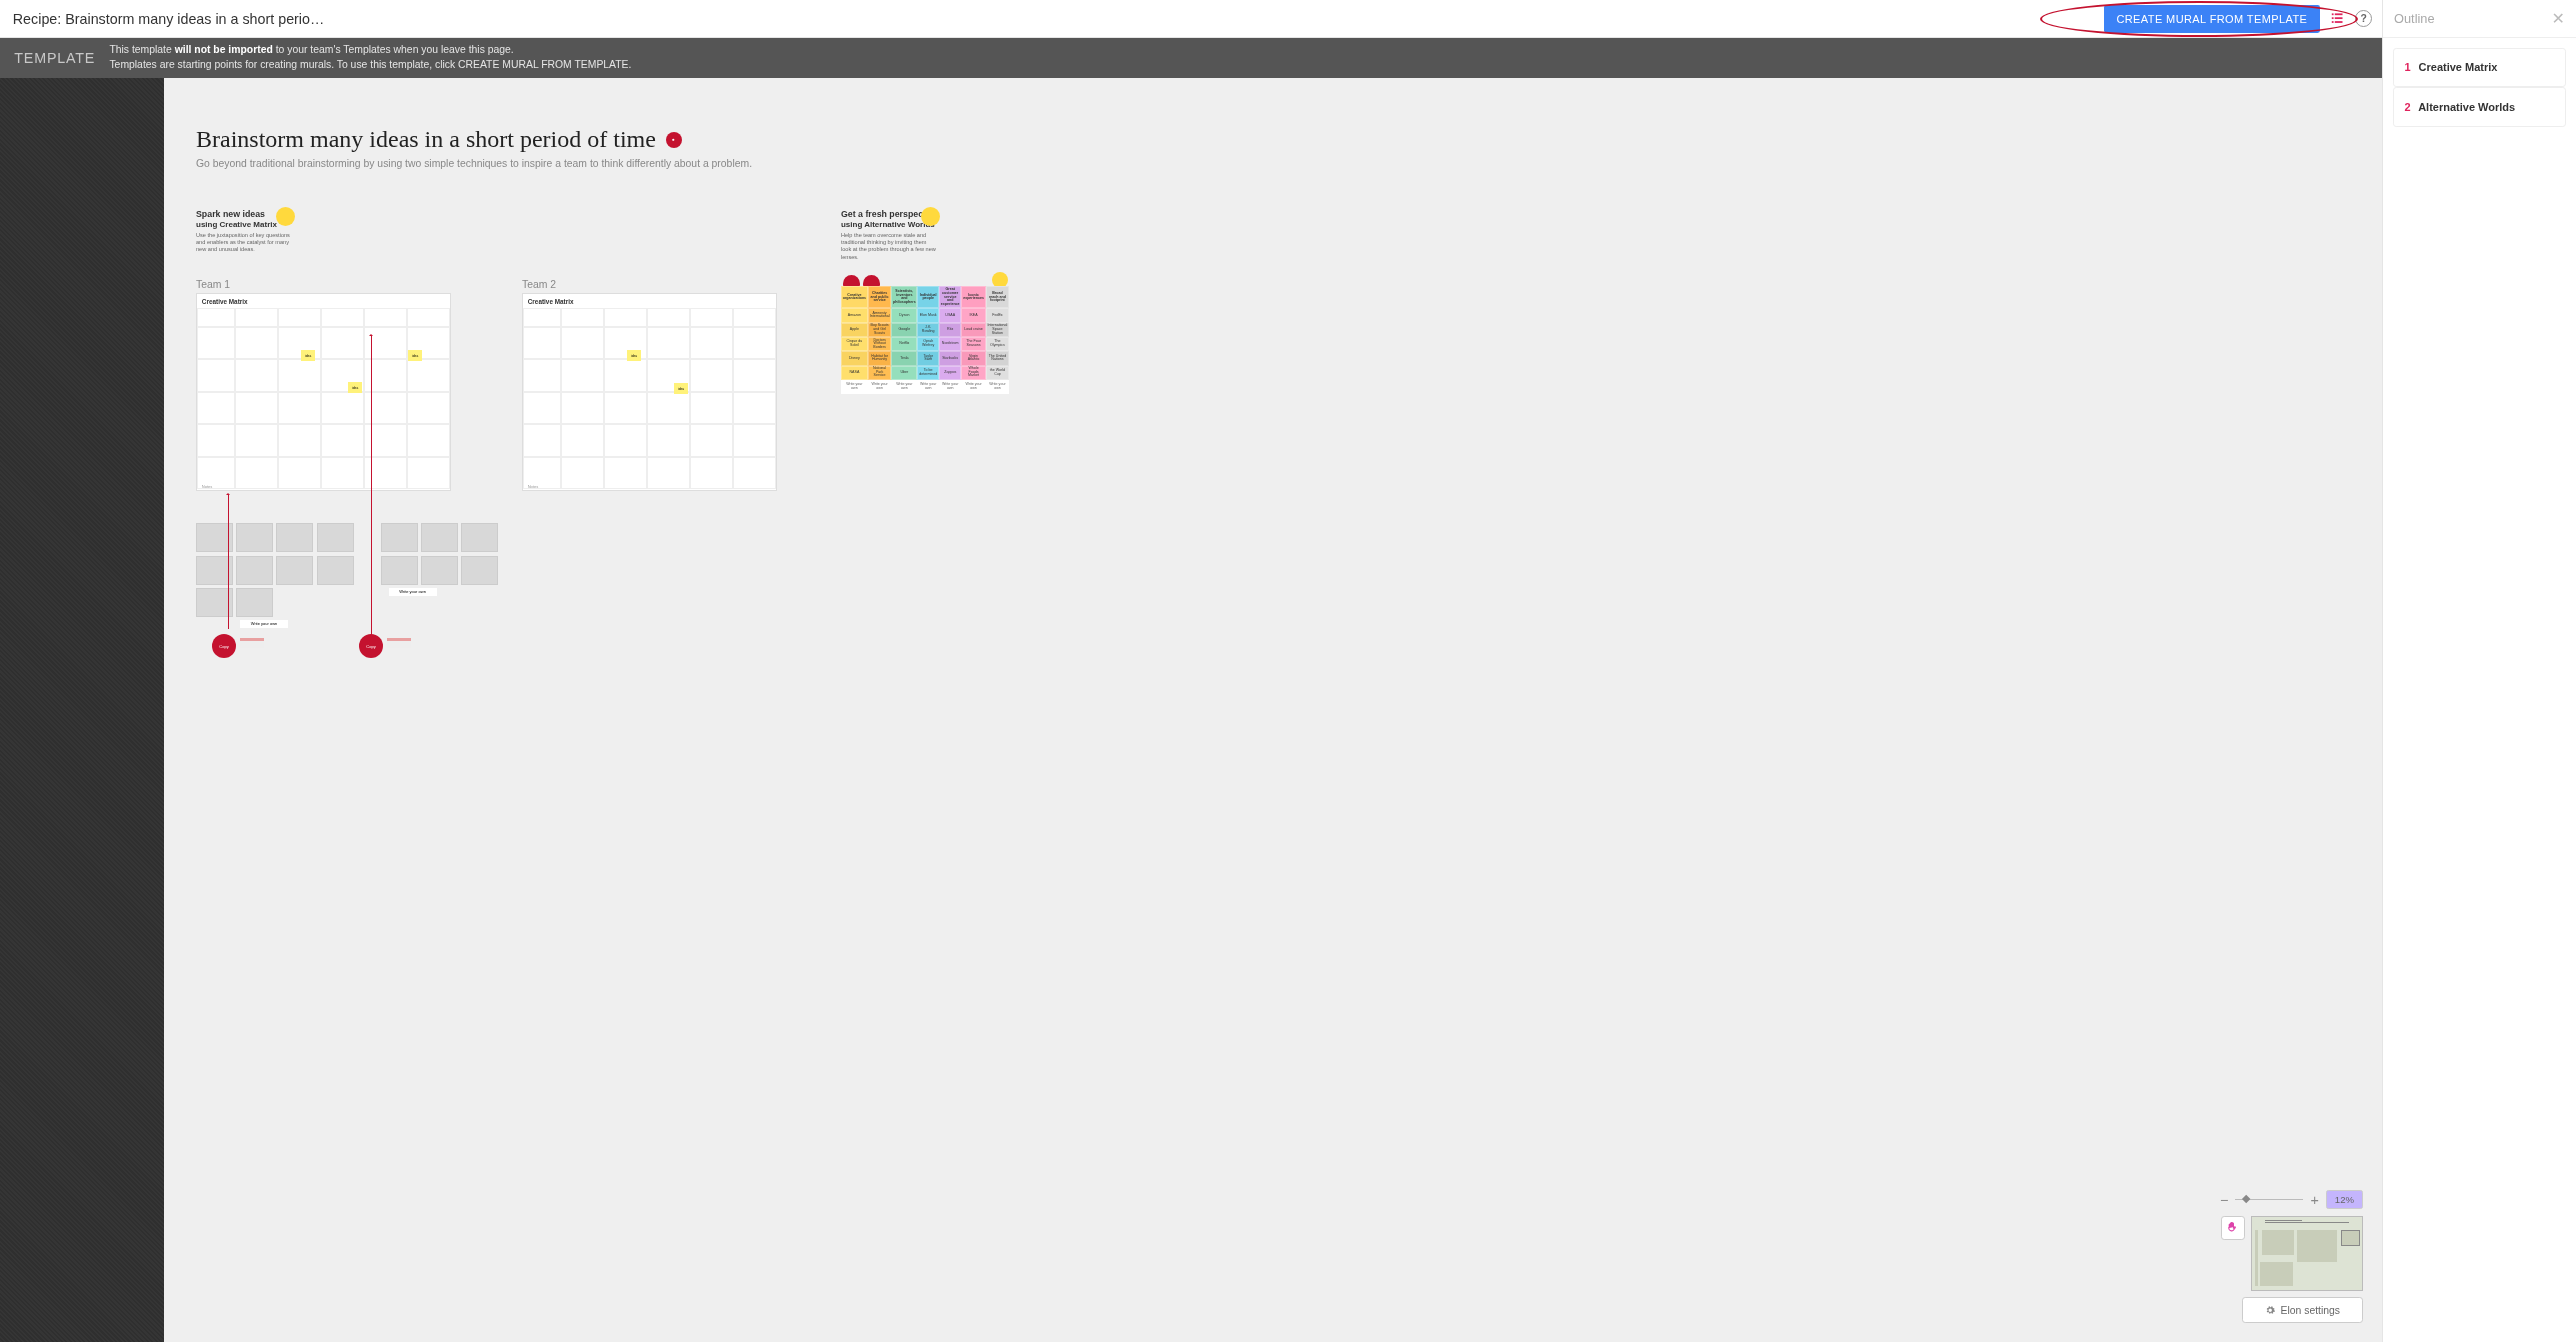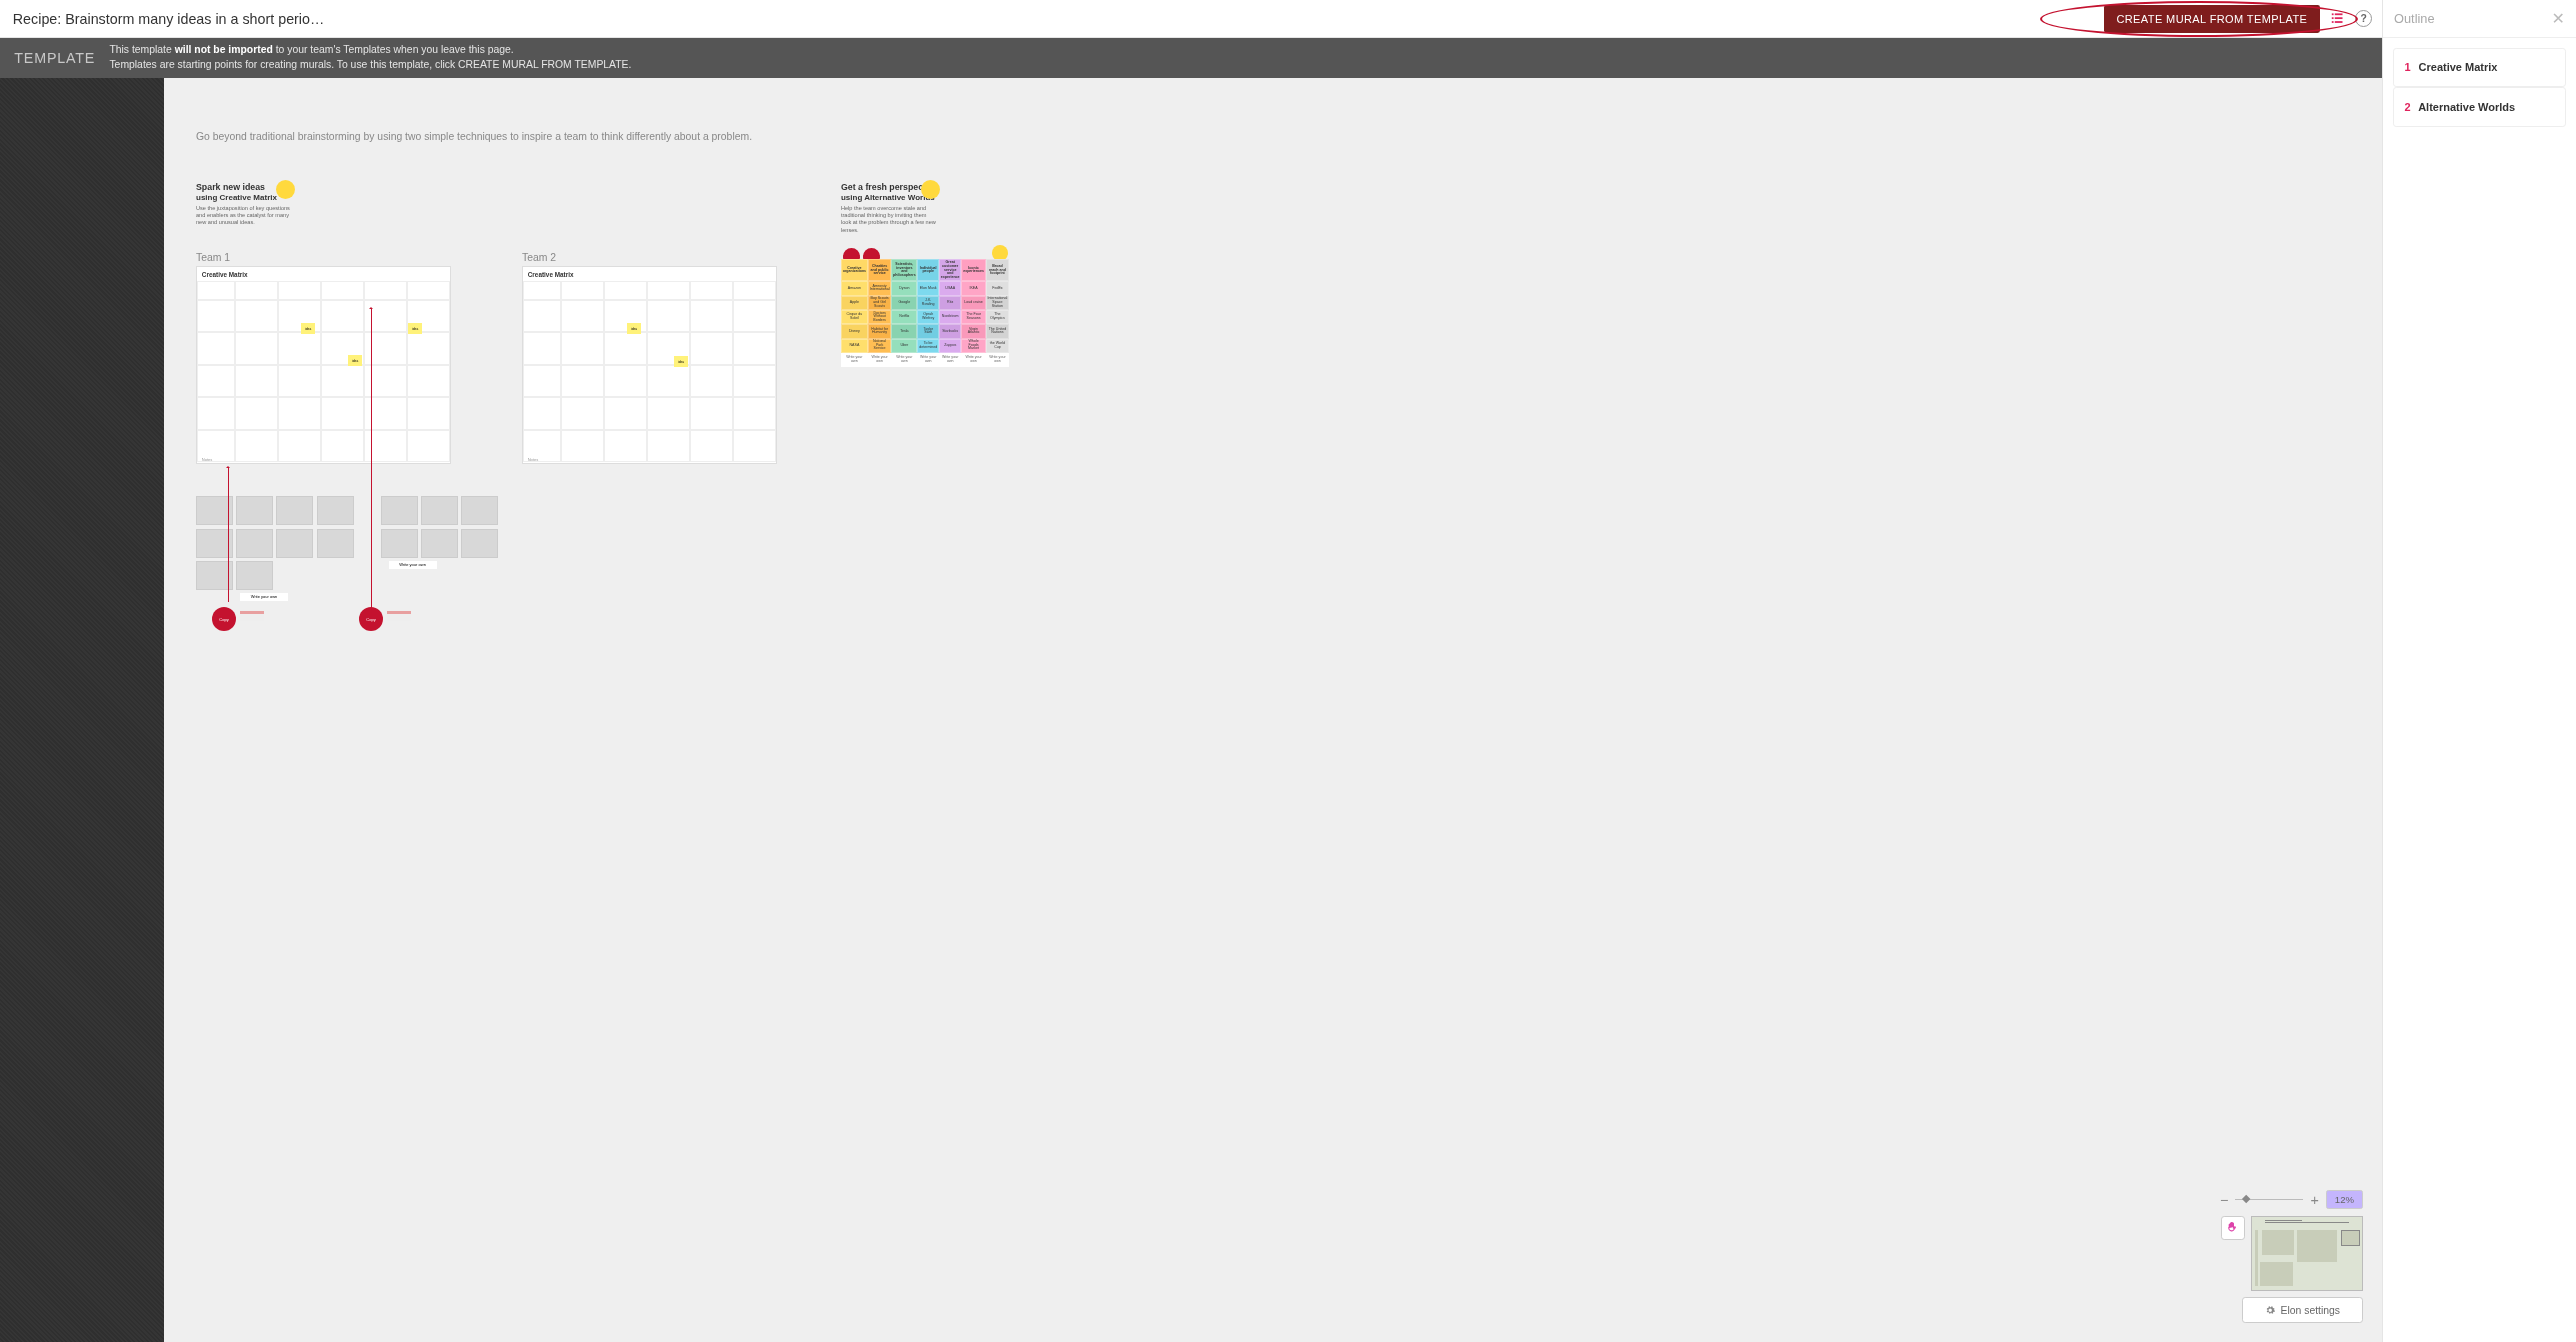--- a/index.html
+++ b/index.html
@@ -6,21 +6,21 @@
   html, body { width: 100%; height: 100%; font-family: -apple-system, Helvetica, Arial, sans-serif; background: #f5f5f5; }
   body { display: flex; overflow: hidden; }
 
   .main-area { flex: 1; display: flex; flex-direction: column; position: relative; }
   .outline-panel { width: 194px; background: #fff; border-left: 0.8px solid #e5e5e5; display: flex; flex-direction: column; }
 
   
   .header { height: 38px; background: #fff; border-bottom: 0.8px solid #e5e5e5; display: flex; align-items: center; padding: 0 9.6px 0 12.8px; gap: 6.4px; }
   .recipe-title { font-size: 14.3px; color: #333; flex: 1; white-space: nowrap; overflow: hidden; text-overflow: ellipsis; }
   .create-wrap { position: relative; display: flex; align-items: center; }
-  .create-btn { background: #7f1d1d; color: #fff; border: none; padding: 8px 12.8px; font-size: 11px; letter-spacing: 0.4px; cursor: pointer; border-radius: 2.4px; }
+  .create-btn { background: #3b82f6; color: #fff; border: none; padding: 8px 12.8px; font-size: 11px; letter-spacing: 0.4px; cursor: pointer; border-radius: 2.4px; }
   .red-circle { position: absolute; left: -64px; right: -38px; top: -4px; bottom: -4px; border: 2.4px solid #c4122f; border-radius: 50%/50%; pointer-events: none; }
   .hdr-icon { width: 22px; height: 22px; display: flex; align-items: center; justify-content: center; cursor: pointer; }
   .outline-icon svg { fill: #e0245e; }
   .help-icon { border: 1.6px solid #999; border-radius: 50%; width: 17.5px; height: 17.5px; font-size: 10.4px; font-weight: bold; color: #666; }
 
   
   .template-banner { height: 40px; background: #555; color: #e5e5e5; display: flex; align-items: center; padding: 0 14.3px; font-size: 10.4px; gap: 14.3px; }
   .template-label { font-size: 14.3px; letter-spacing: 0.8px; color: #c8c8c8; }
   .template-text strong { color: #fff; }
   .template-text div { line-height: 1.4; }
@@ -117,20 +117,24 @@
     <div class="template-text">
       <div><span>This template </span><strong>will not be imported</strong><span> to your team's Templates when you leave this page.</span></div>
       <div>Templates are starting points for creating murals. To use this template, click CREATE MURAL FROM TEMPLATE.</div>
     </div>
   </div>
 
   <div class="canvas-wrap">
     <div class="dark-margin"></div>
     <div class="canvas">
 
+      <div class="mural-title">
+        <span>Brainstorm many ideas in a short period of time</span>
+        <span class="luma-badge">●</span>
+      </div>
       <div class="mural-sub">Go beyond traditional brainstorming by using two simple techniques to inspire a team to think differently about a problem.</div>
 
       <div class="boards">
 
         <div class="board-col" style="position:relative;">
           <div class="section-head" style="position:relative;">
             <div class="h1">Spark new ideas</div>
             <div class="h2">using Creative Matrix</div>
             <div class="desc">Use the juxtaposition of key questions and enablers as the catalyst for many new and unusual ideas.</div>
             <div class="yellow-dot" style="top:-1.6px; left:80px;"></div>

